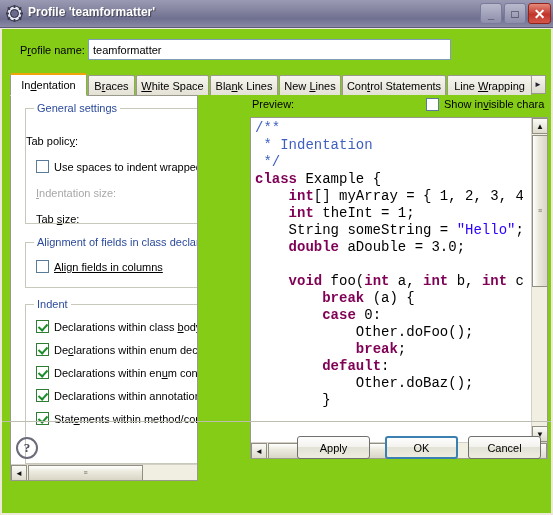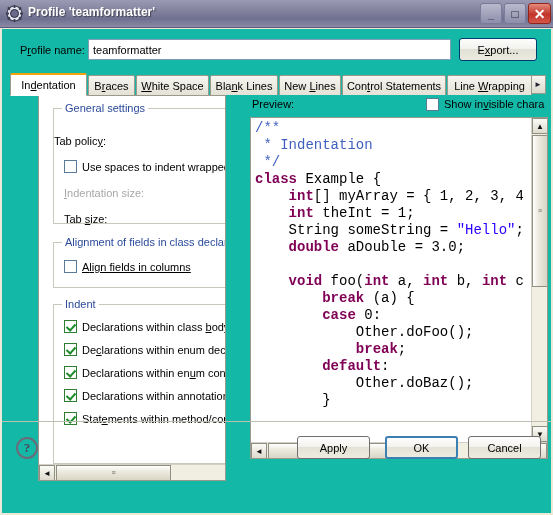--- a/index.html
+++ b/index.html
@@ -60,21 +60,21 @@
     display: flex; align-items: center; justify-content: center;
     line-height: 1;
   }
   #btn-close .glyph { color: #ffffff; font-size: 14px; }
   #btn-min .glyph { align-items: flex-end; padding-bottom: 3px; font-size: 11px;}
 
   
   #body {
     position: absolute; left: 2px; top: 29px;
     width: 549px; height: 484px;
-    background: #14b8a6;
+    background: #84cc16;
     box-sizing: border-box;
   }
 
   
   #profile-row { position: absolute; left: 0; top: 10px; width: 549px; height: 24px; }
   #profile-label {
     position: absolute; left: 18px; top: 5px;
     color: #000; font-size: 11px; white-space: nowrap;
   }
   #profile-input {
@@ -142,21 +142,20 @@
   }
 
   
   #left-panel {
     position: absolute; left: 0px; top: 0px;
     width: 188px; height: 386px;
     background: #ffffff;
     border: 1px solid #9a9a8c;
     box-sizing: border-box;
     overflow: hidden;
-    margin-left: 28px;
   }
   #left-inner {
     position: absolute; left: 0; top: 0;
     width: 216px; height: 370px;
     background: #ffffff;
     overflow: hidden;
   }
   .group {
     position: absolute;
     border: 1px solid #c8c8bb;
@@ -349,21 +348,20 @@
     <div class="winbtn" id="btn-close">
       <span class="glyph">✕</span>
     </div>
   </div>
 
   <div id="body">
 
     <div id="profile-row">
       <span id="profile-label"><span>P</span><u>r</u><span>ofile name:</span></span>
       <input id="profile-input" type="text" value="teamformatter" style="">
-      <button id="export-btn"><span>E</span><u>x</u><span>port...</span></button>
     </div>
 
     <div id="tabbar">
       <div class="tabarrow" style="left:502px">
           <span>◄</span>
         </div>
       <div class="tabarrow" style="left:520px">
           <span>►</span>
         </div>
     <div class="tab active" style="left: 0px; width: 77px;">

